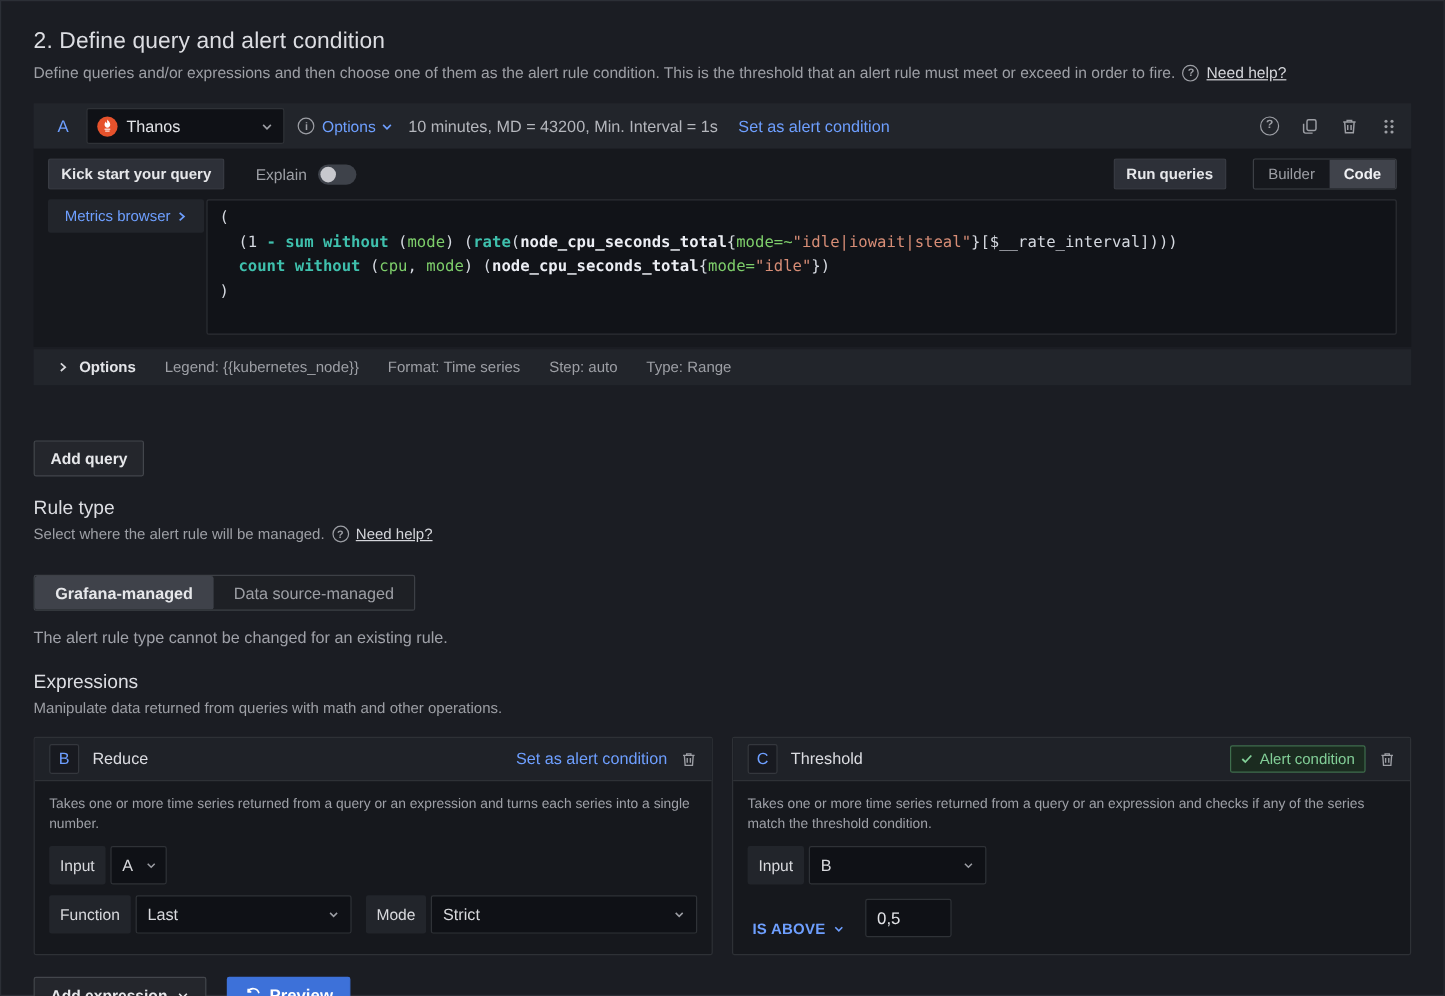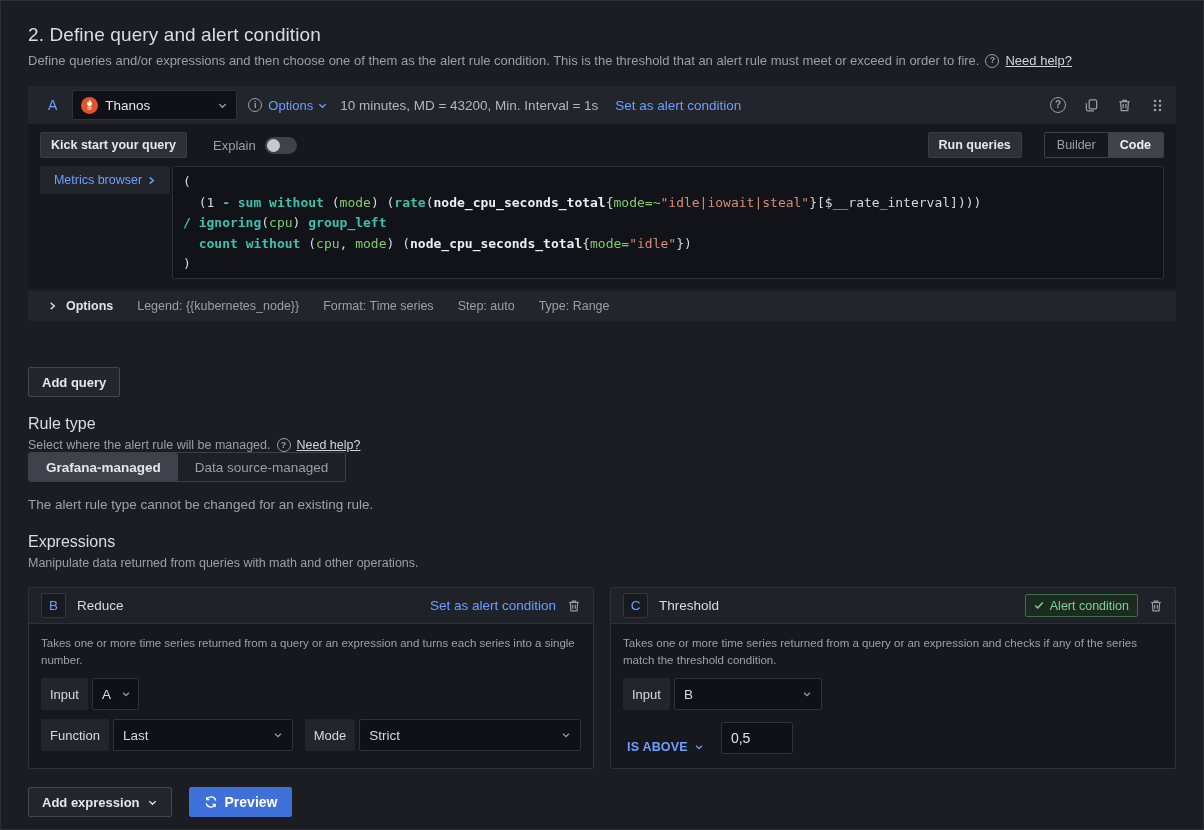--- a/index.html
+++ b/index.html
@@ -77,21 +77,21 @@
     height:30px; background:#22252b; margin-top:2px; display:flex; align-items:center; gap:24px;
     padding-left:34px; font-size:12.5px; color:#9d9fa5;
   }
   .q-options .opt-label { color:#e3e4e8; font-weight:600; display:inline-flex; align-items:center; gap:9px; cursor:pointer; margin-left:-14px; }
   
   .btn-dark { height:30px; padding:0 13px; font-size:13px; background:#24262c; border:1px solid #43464c; }
   .add-query { margin-top:46px; }
   .sec-title { font-size:16px; font-weight:500; color:#dcdde2; }
   .rule-type-title { margin-top:18px; }
   .sec-sub { margin-top:5px; font-size:12.5px; color:#9d9fa5; display:flex; align-items:flex-start; gap:6px; }
-  .radio-group { margin-top:0; display:inline-flex; height:30px; border:1px solid #3d4046; border-radius:2px; background:#1e2025; overflow:hidden; }
+  .radio-group { margin-top:27px; display:inline-flex; height:30px; border:1px solid #3d4046; border-radius:2px; background:#1e2025; overflow:hidden; }
   .radio-opt { padding:0 17px; display:flex; align-items:center; font-size:13.5px; color:#9d9fa5; cursor:pointer; font-weight:500; }
   .radio-opt.sel { background:#3f424a; color:#e6e7ea; font-weight:600; border-radius:2px; }
   .rule-note { margin-top:15px; font-size:13.5px; color:#9fa1a8; }
   .expr-title { margin-top:21px; }
   
   .expr-row { margin-top:17px; display:flex; gap:16px; }
   .expr-box { width:566px; border:1px solid #2e3136; border-radius:2px; background:#16181d; display:flex; flex-direction:column; }
   .expr-head {
     height:36px; background:#1f2228; border-bottom:1px solid #2e3136; display:flex; align-items:center; padding:0 12px; gap:11px;
   }
@@ -222,21 +222,20 @@
       <div class="editor-row">
         <div class="metrics-tab">
           <span>Metrics browser</span>
           <svg width="9" height="9" viewBox="0 0 10 10" fill="none" stroke="#6e9fff" stroke-width="1.6">
               <polyline points="3,1.5 7,5 3,8.5"></polyline>
             </svg>
         </div>
         <div class="code-editor">
             <div class="code-line"><span class="tok-p">(</span></div>
             <div class="code-line"><span class="tok-p">  (</span><span class="tok-p">1 </span><span class="tok-k">- </span><span class="tok-k">sum</span><span class="tok-p"> </span><span class="tok-k">without</span><span class="tok-p"> (</span><span class="tok-l">mode</span><span class="tok-p">) (</span><span class="tok-k">rate</span><span class="tok-p">(</span><span class="tok-m">node_cpu_seconds_total</span><span class="tok-p">{</span><span class="tok-l">mode</span><span class="tok-l">=~</span><span class="tok-s">"idle|iowait|steal"</span><span class="tok-p">}[$__rate_interval])))</span></div>
-            <div class="code-line"><span class="tok-k">/ </span><span class="tok-k">ignoring</span><span class="tok-p">(</span><span class="tok-l">cpu</span><span class="tok-p">) </span><span class="tok-k">group_left</span></div>
             <div class="code-line"><span class="tok-p">  </span><span class="tok-k">count</span><span class="tok-p"> </span><span class="tok-k">without</span><span class="tok-p"> (</span><span class="tok-l">cpu</span><span class="tok-p">, </span><span class="tok-l">mode</span><span class="tok-p">) (</span><span class="tok-m">node_cpu_seconds_total</span><span class="tok-p">{</span><span class="tok-l">mode</span><span class="tok-l">=</span><span class="tok-s">"idle"</span><span class="tok-p">})</span></div>
             <div class="code-line"><span class="tok-p">)</span></div>
           </div>
       </div>
     </div>
 
     <div class="q-options">
       <span class="opt-label">
         <svg width="9" height="10" viewBox="0 0 10 10" fill="none" stroke="#d8d9dd" stroke-width="1.6">
             <polyline points="3,1.5 7,5 3,8.5"></polyline>

